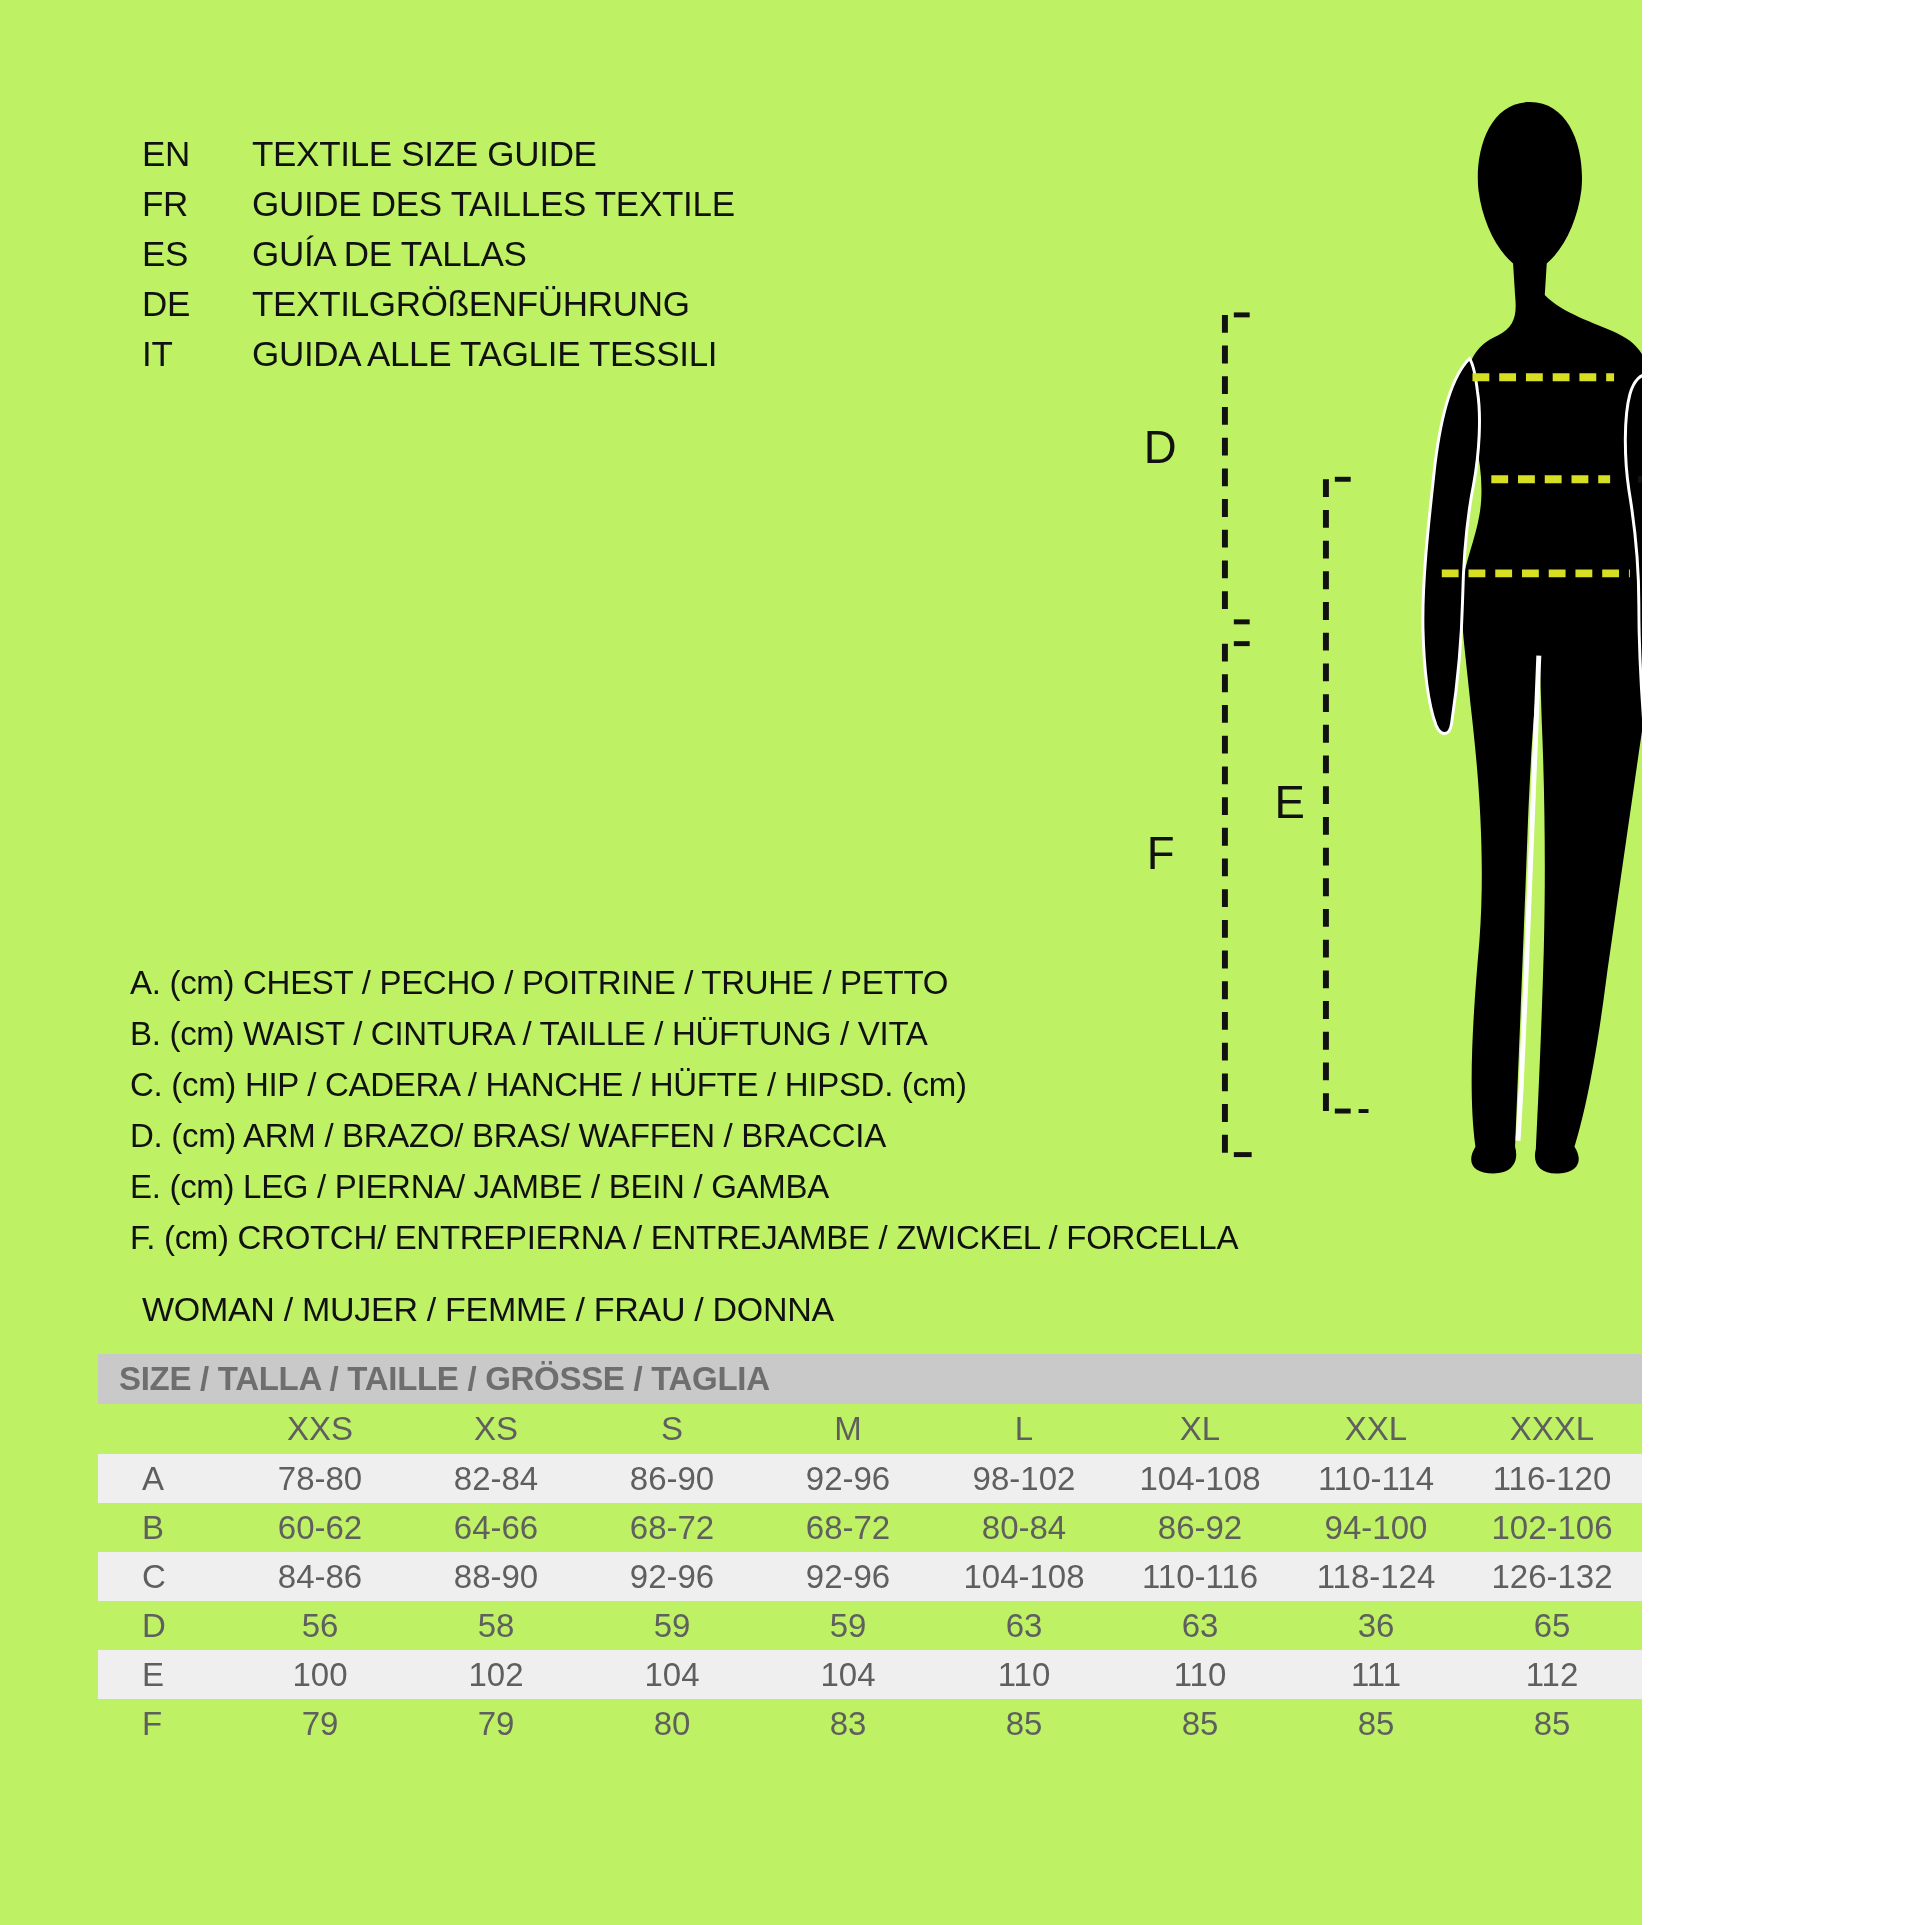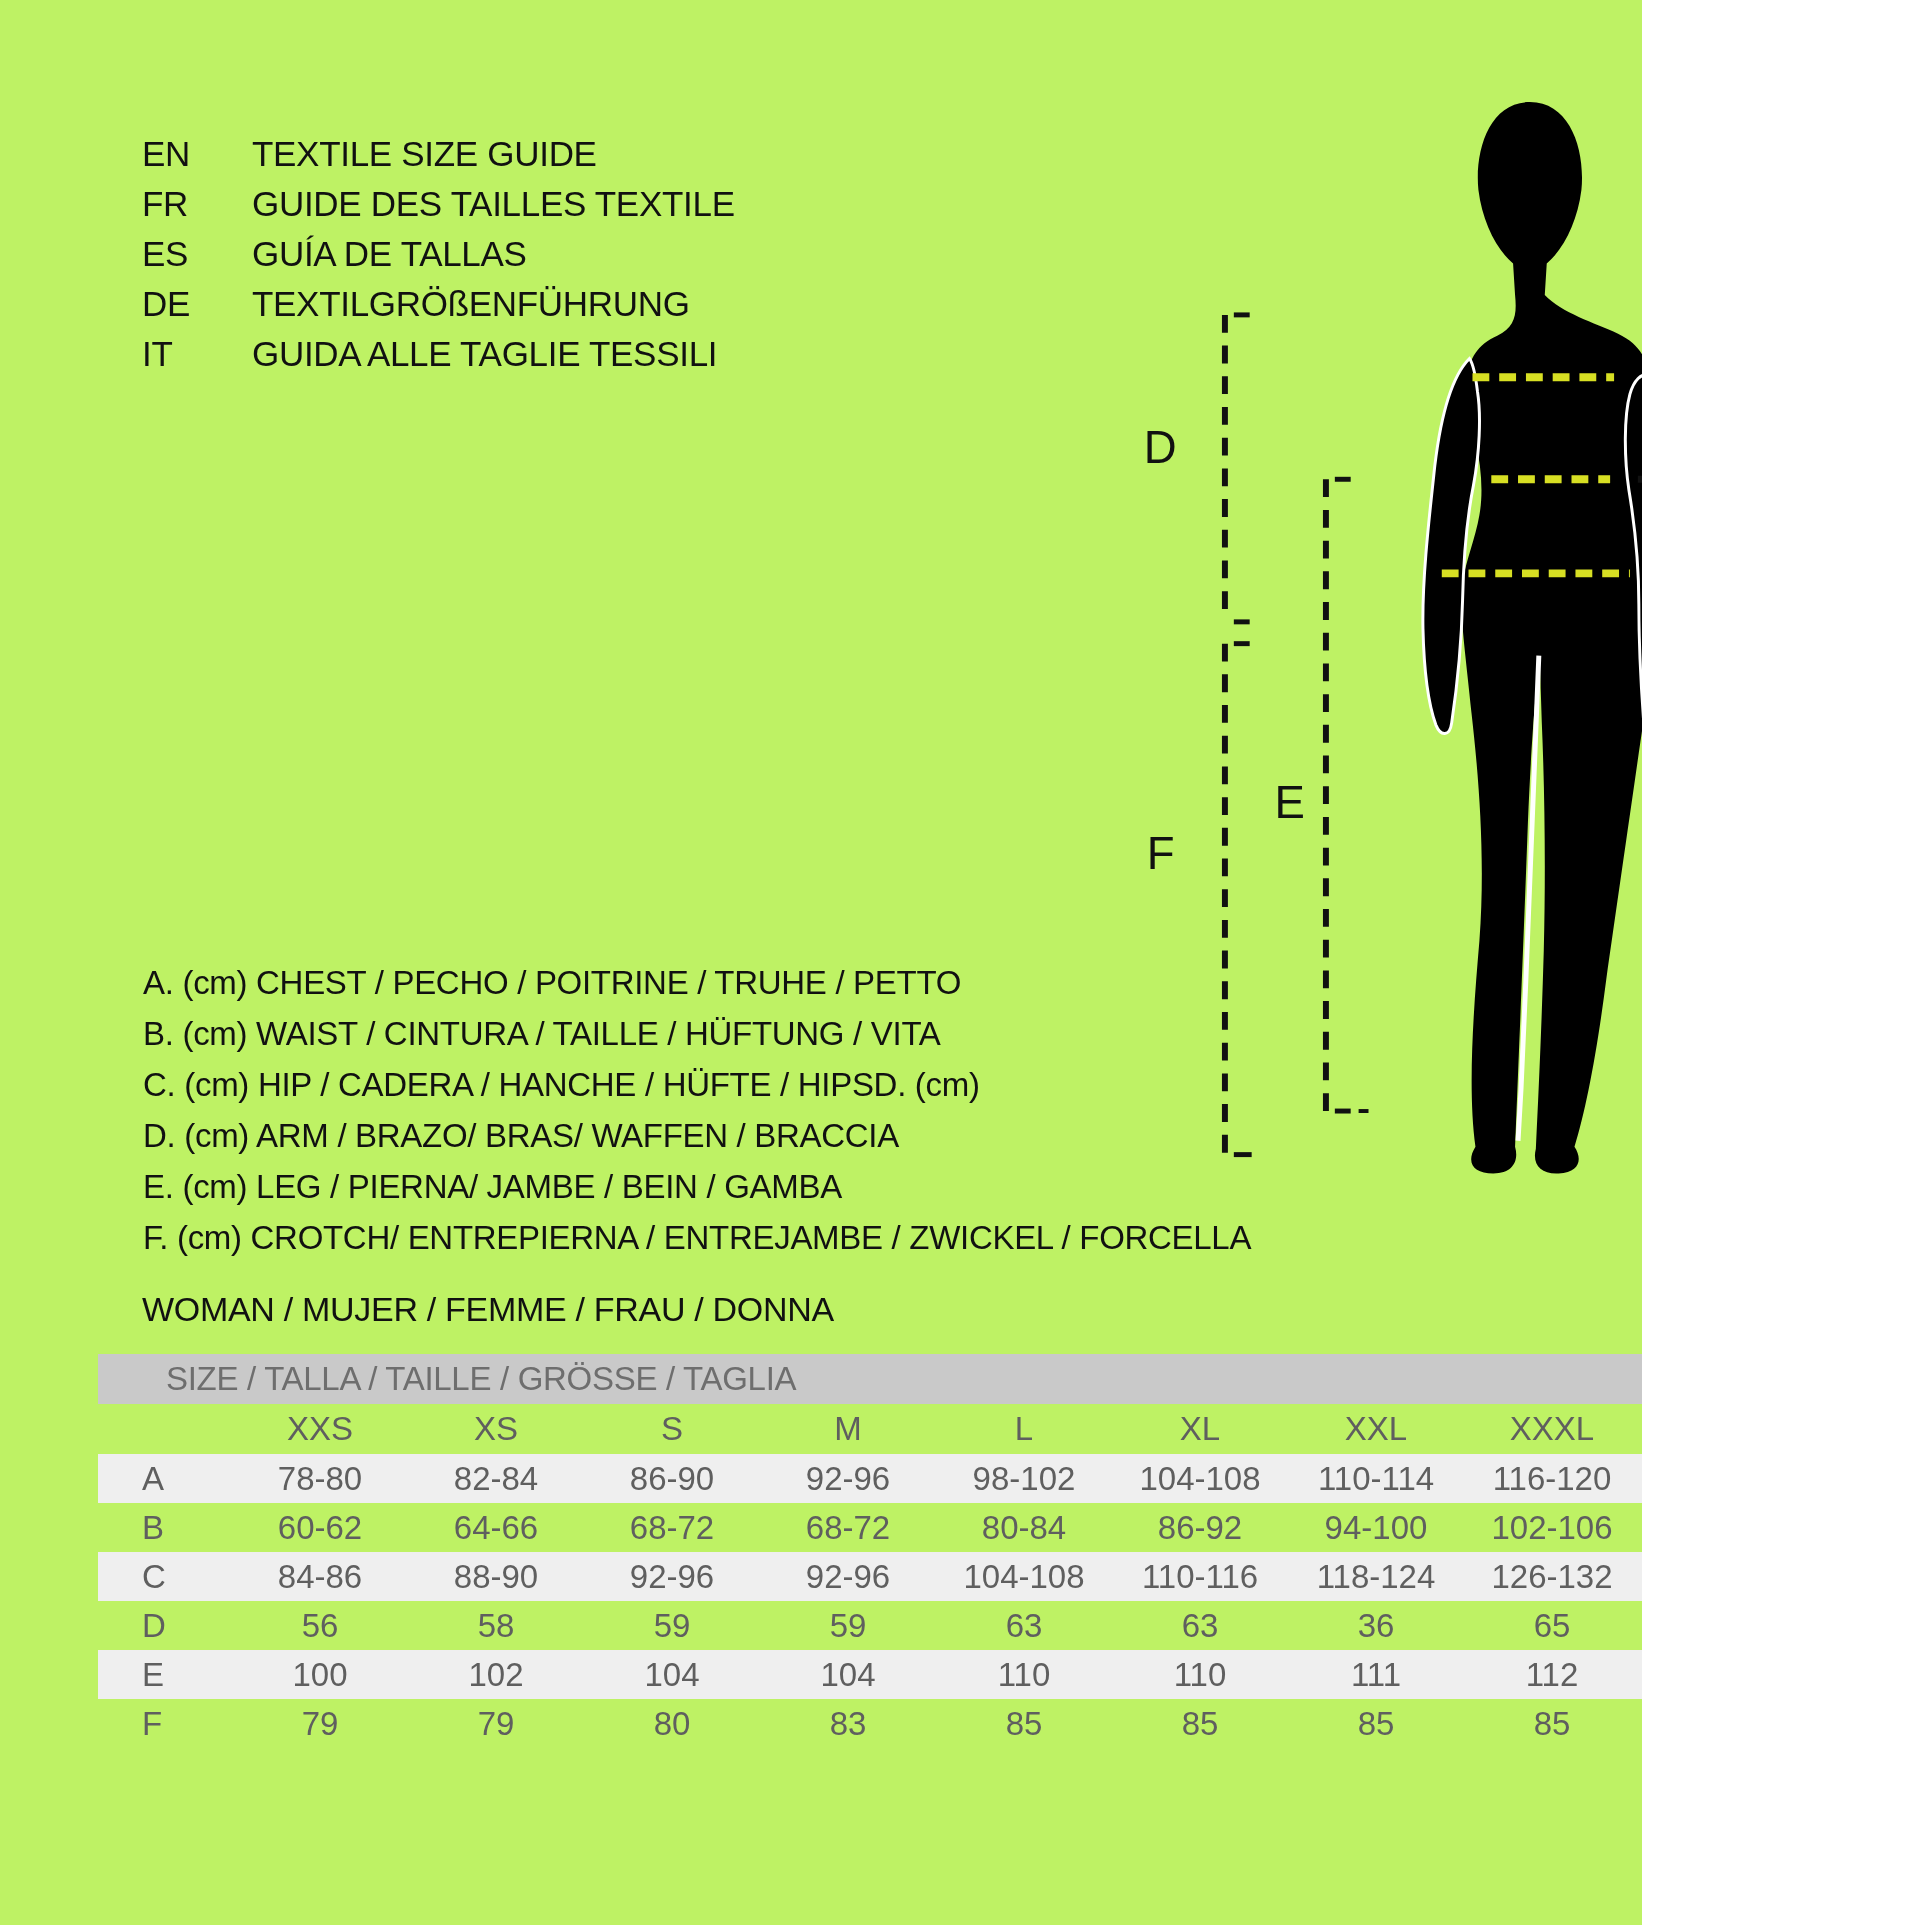--- a/index.html
+++ b/index.html
@@ -5,28 +5,28 @@
   html,body{margin:0;padding:0;background:#ffffff;}
   .canvas{
     position:relative;width:1642px;height:1926px;background:#bef264;
     font-family:"Liberation Sans",sans-serif;color:#111111;overflow:hidden;
   }
   
   .langs{position:absolute;left:142px;top:129px;}
   .lang-row{display:flex;height:50px;align-items:center;font-size:35px;letter-spacing:-0.3px;}
   .lang-code{width:110px;flex:0 0 110px;}
   
-  .legend{position:absolute;left:143px;top:957px;}
+  .legend{position:absolute;left:130px;top:957px;}
   .legend-item{height:51px;display:flex;align-items:center;font-size:33px;letter-spacing:-0.3px;white-space:nowrap;}
   
   .audience{position:absolute;left:142px;top:1290px;font-size:34px;letter-spacing:-0.3px;text-align:center;}
   
   .size-table{position:absolute;left:98px;top:1354px;width:1697px;font-size:33px;color:#5f5f5f;}
   .thead{height:50px;background:#c9c9c9;color:#6e6e6e;display:flex;align-items:center;
-         padding-left:68px;box-sizing:border-box;letter-spacing:-0.3px;}
+         padding-left:21px;box-sizing:border-box;letter-spacing:-0.3px;font-weight:bold;}
   .trow{display:grid;grid-template-columns:134px repeat(8,176px) 1fr;height:49px;align-items:center;text-align:center;}
   .trow.cols{height:50px;}
   .trow .label{text-align:left;padding-left:44px;}
   .stripe{background:#efefef;}
   
   .figure-svg{position:absolute;left:0;top:0;}
   .marker-letter{font-family:"Liberation Sans",sans-serif;font-size:46px;fill:#111111;}
 </style>
 </head>
 <body>

